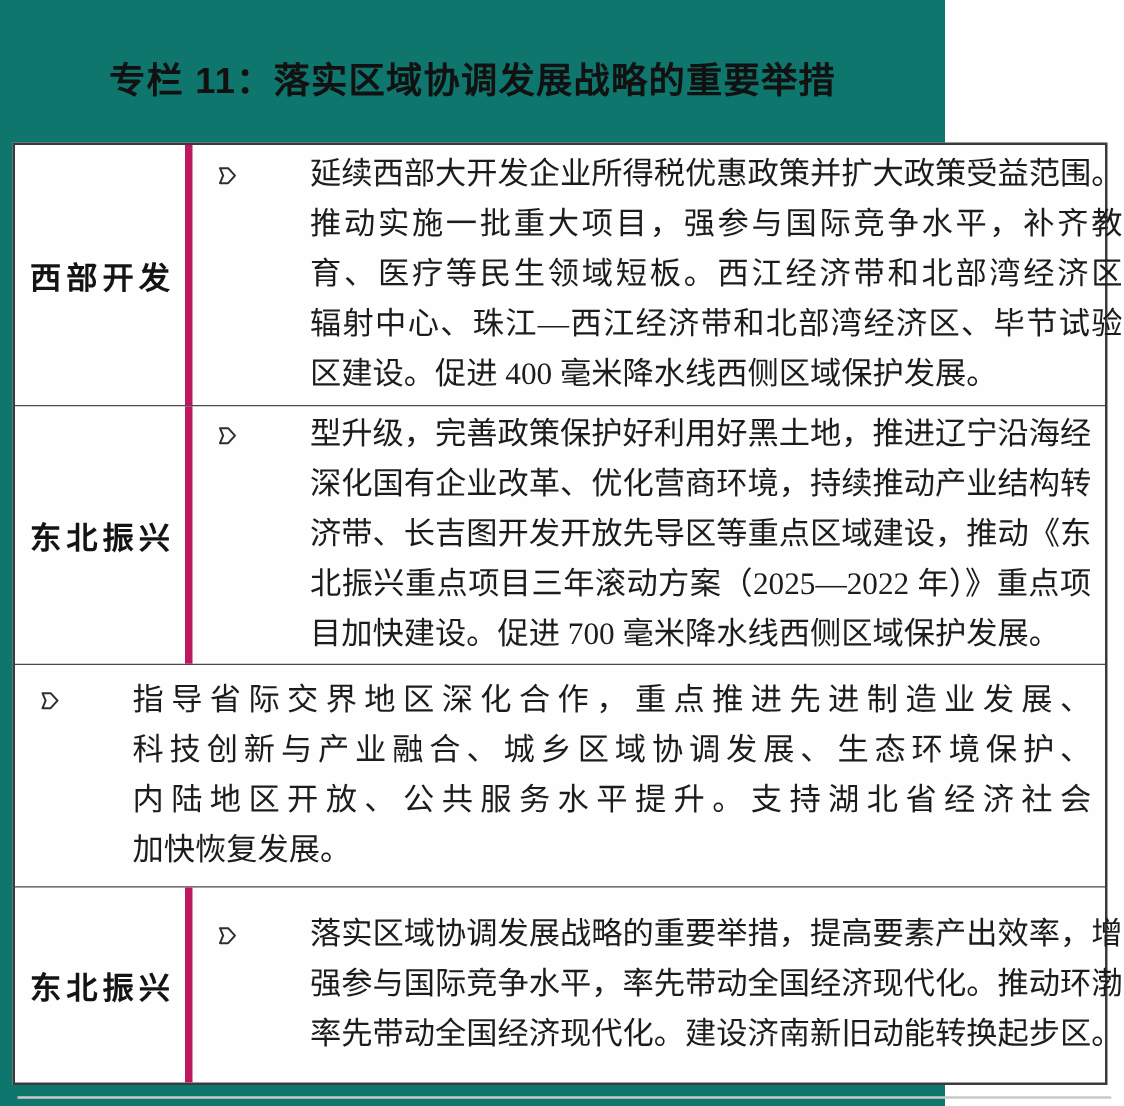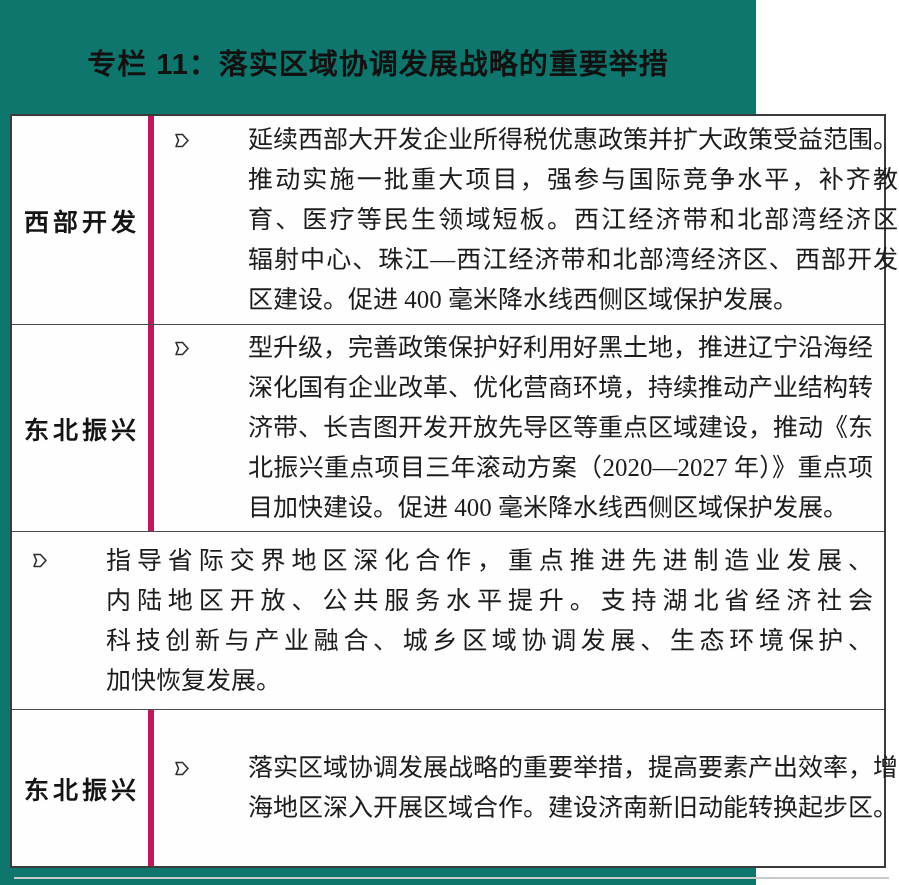--- a/index.html
+++ b/index.html
@@ -125,76 +125,77 @@
         <div class="content-inner">
           <span class="bullet">
             <svg width="17" height="19" viewBox="0 0 17 19">
                 <path d="M3 3.5 L9.5 3.5 L15 9.5 L9.5 15.5 L3 15.5 L5.5 9.5 Z" fill="none" stroke="#2e2e2e" stroke-width="1.6" stroke-linejoin="round"></path>
               </svg>
           </span>
           <div class="lines">
               <div class="line">延续西部大开发企业所得税优惠政策并扩大政策受益范围。</div>
               <div class="line">推动实施一批重大项目，强参与国际竞争水平，补齐教</div>
               <div class="line">育、医疗等民生领域短板。西江经济带和北部湾经济区</div>
-              <div class="line">辐射中心、珠江—西江经济带和北部湾经济区、西部开发</div>
+              <div class="line">辐射中心、珠江—西江经济带和北部湾经济区、毕节试验</div>
               <div class="line last">区建设。促进 400 毫米降水线西侧区域保护发展。</div>
             </div>
         </div>
       </div>
     </div>
 
     <div class="row row-1">
       <div class="cell-label">东北振兴</div>
       <div class="cell-content">
         <div class="content-inner">
           <span class="bullet">
             <svg width="17" height="19" viewBox="0 0 17 19">
                 <path d="M3 3.5 L9.5 3.5 L15 9.5 L9.5 15.5 L3 15.5 L5.5 9.5 Z" fill="none" stroke="#2e2e2e" stroke-width="1.6" stroke-linejoin="round"></path>
               </svg>
           </span>
           <div class="lines">
               <div class="line">型升级，完善政策保护好利用好黑土地，推进辽宁沿海经</div>
               <div class="line">深化国有企业改革、优化营商环境，持续推动产业结构转</div>
               <div class="line">济带、长吉图开发开放先导区等重点区域建设，推动《东</div>
-              <div class="line">北振兴重点项目三年滚动方案（2020—2027 年）》重点项</div>
-              <div class="line last">目加快建设。促进 400 毫米降水线西侧区域保护发展。</div>
+              <div class="line">北振兴重点项目三年滚动方案（2025—2022 年）》重点项</div>
+              <div class="line last">目加快建设。促进 700 毫米降水线西侧区域保护发展。</div>
             </div>
         </div>
       </div>
     </div>
 
     <div class="row row-2">
       <div class="cell-content">
         <div class="content-inner">
           <span class="bullet">
             <svg width="17" height="19" viewBox="0 0 17 19">
                 <path d="M3 3.5 L9.5 3.5 L15 9.5 L9.5 15.5 L3 15.5 L5.5 9.5 Z" fill="none" stroke="#2e2e2e" stroke-width="1.6" stroke-linejoin="round"></path>
               </svg>
           </span>
           <div class="lines">
               <div class="line">指导省际交界地区深化合作，重点推进先进制造业发展、</div>
+              <div class="line">科技创新与产业融合、城乡区域协调发展、生态环境保护、</div>
               <div class="line">内陆地区开放、公共服务水平提升。支持湖北省经济社会</div>
-              <div class="line">科技创新与产业融合、城乡区域协调发展、生态环境保护、</div>
               <div class="line last">加快恢复发展。</div>
             </div>
         </div>
       </div>
     </div>
 
     <div class="row row-3">
       <div class="cell-label">东北振兴</div>
       <div class="cell-content">
         <div class="content-inner">
           <span class="bullet">
             <svg width="17" height="19" viewBox="0 0 17 19">
                 <path d="M3 3.5 L9.5 3.5 L15 9.5 L9.5 15.5 L3 15.5 L5.5 9.5 Z" fill="none" stroke="#2e2e2e" stroke-width="1.6" stroke-linejoin="round"></path>
               </svg>
           </span>
           <div class="lines">
               <div class="line">落实区域协调发展战略的重要举措，提高要素产出效率，增</div>
-              <div class="line last">海地区深入开展区域合作。建设济南新旧动能转换起步区。</div>
+              <div class="line">强参与国际竞争水平，率先带动全国经济现代化。推动环渤</div>
+              <div class="line last">率先带动全国经济现代化。建设济南新旧动能转换起步区。</div>
             </div>
         </div>
       </div>
     </div>
 
   </div>
 </div>
 
 </body></html>

